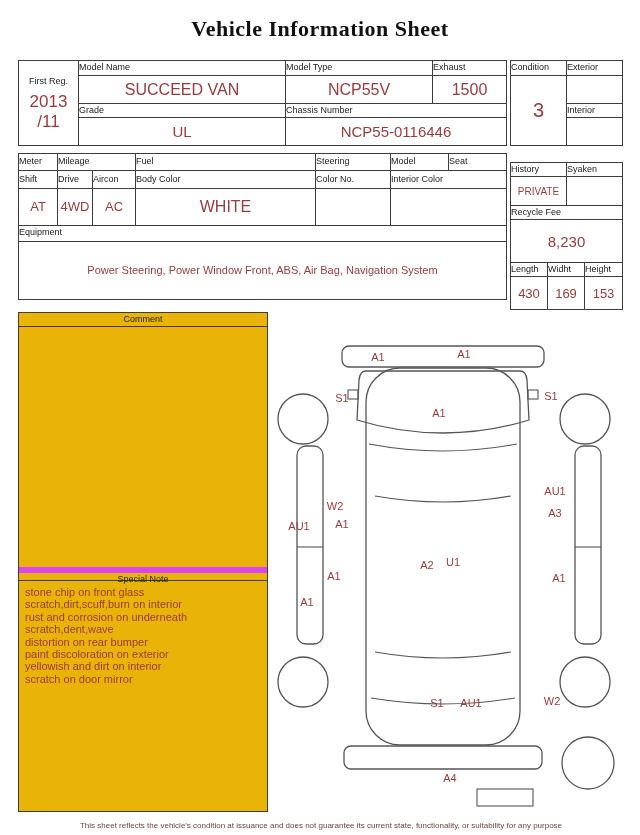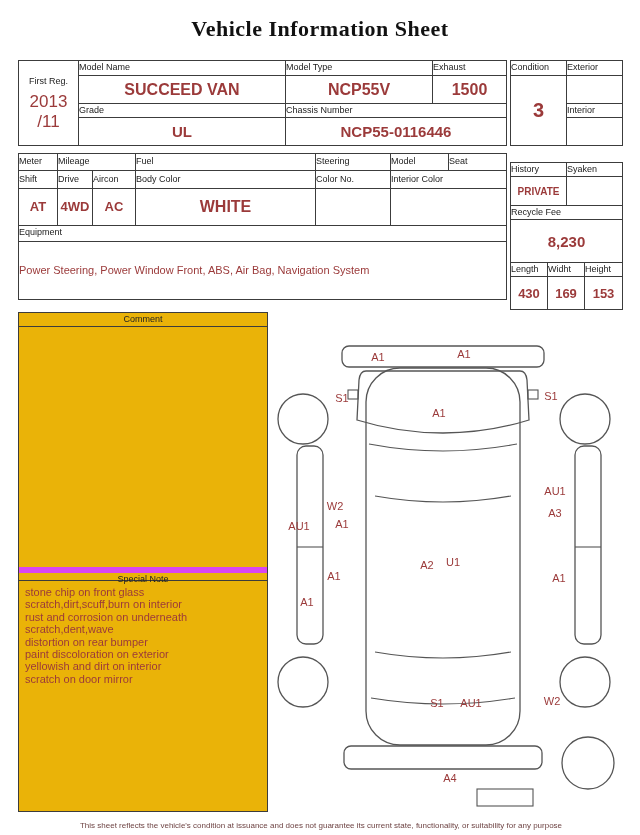--- a/index.html
+++ b/index.html
@@ -6,29 +6,29 @@
   html,body{background:#fff}
   body{font-family:"Liberation Sans",sans-serif;width:640px;height:835px;position:relative}
   .page{position:relative;width:640px;height:835px;background:#fff;overflow:hidden}
 
   .title{position:absolute;top:16px;left:0;width:100%;text-align:center;
          font-family:"Liberation Serif",serif;font-size:22px;font-weight:700;color:#111;letter-spacing:.5px}
 
   table.sheet{border-collapse:collapse;table-layout:fixed;position:absolute;background:#fff}
   table.sheet th,table.sheet td{border:1px solid #3c3c3c;padding:0;overflow:hidden;vertical-align:middle}
   .lbl{font-size:9px;font-weight:400;color:#222;text-align:left;line-height:1.1}
-  .val{color:#9b3a3a;text-align:center;font-weight:700}
+  .val{color:#9b3a3a;text-align:center;font-weight:400}
   .fs10{font-size:10px}.fs13{font-size:13px}.fs14{font-size:14px}
   .fs15{font-size:15px}.fs16{font-size:16px}.fs20{font-size:20px}
 
   .frcell{vertical-align:top}
   .frcell .frlbl{font-size:9px;color:#222;text-align:center;padding-top:2px}
   .frcell .frval{color:#9b3a3a;font-size:17px;line-height:1.15;text-align:center;margin-top:6px}
 
-  td.equip{vertical-align:top;text-align:left;padding:3px 5px;color:#9b3a3a;font-size:11px;line-height:1.2}
+  td.equip{vertical-align:top;text-align:center;padding:3px 5px;color:#9b3a3a;font-size:11px;line-height:1.2}
 
   .bottombox{position:absolute;left:18px;top:312px;width:250px;height:500px;border:1px solid #3c3c3c;background:#eab308}
   .sec-h{height:14px;line-height:13px;font-size:9px;color:#222;text-align:center;border-bottom:1px solid #3c3c3c}
   .sec-h.top-rule{border-top:6px solid #d946ef}
   .comment-body{height:240px}
   .note-body{padding:5px 4px 0 6px}
   .note-line{color:#9b3a3a;font-size:11px;line-height:12.4px;white-space:nowrap}
 
   .diagram{position:absolute;left:268px;top:315px}
   .outline{fill:none;stroke:#555;stroke-width:1.3}

